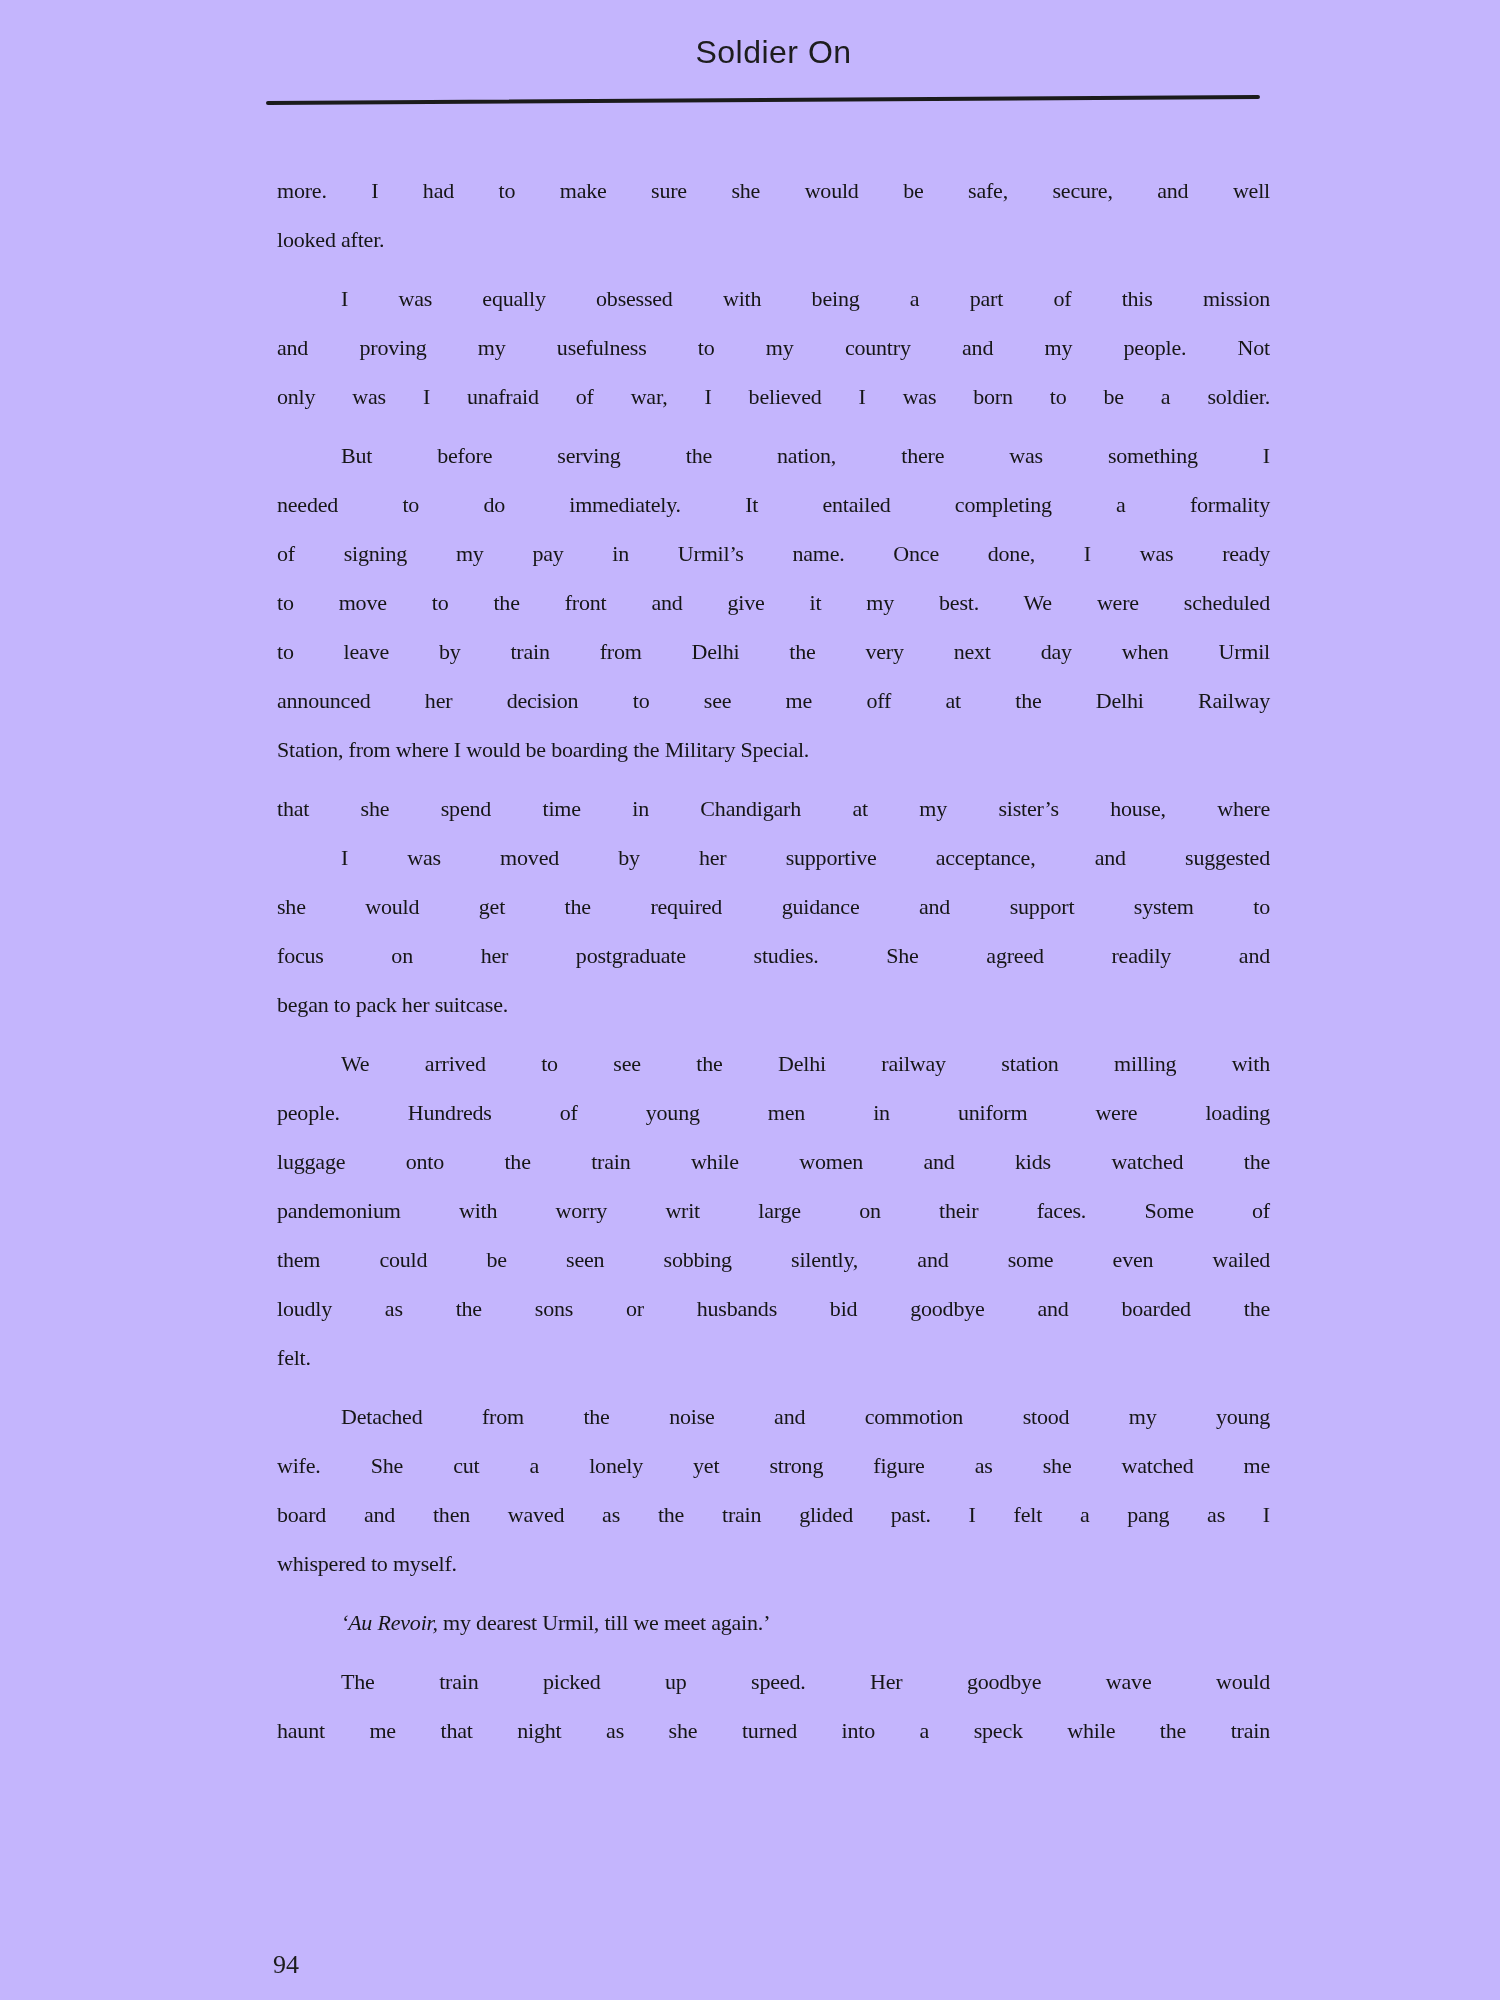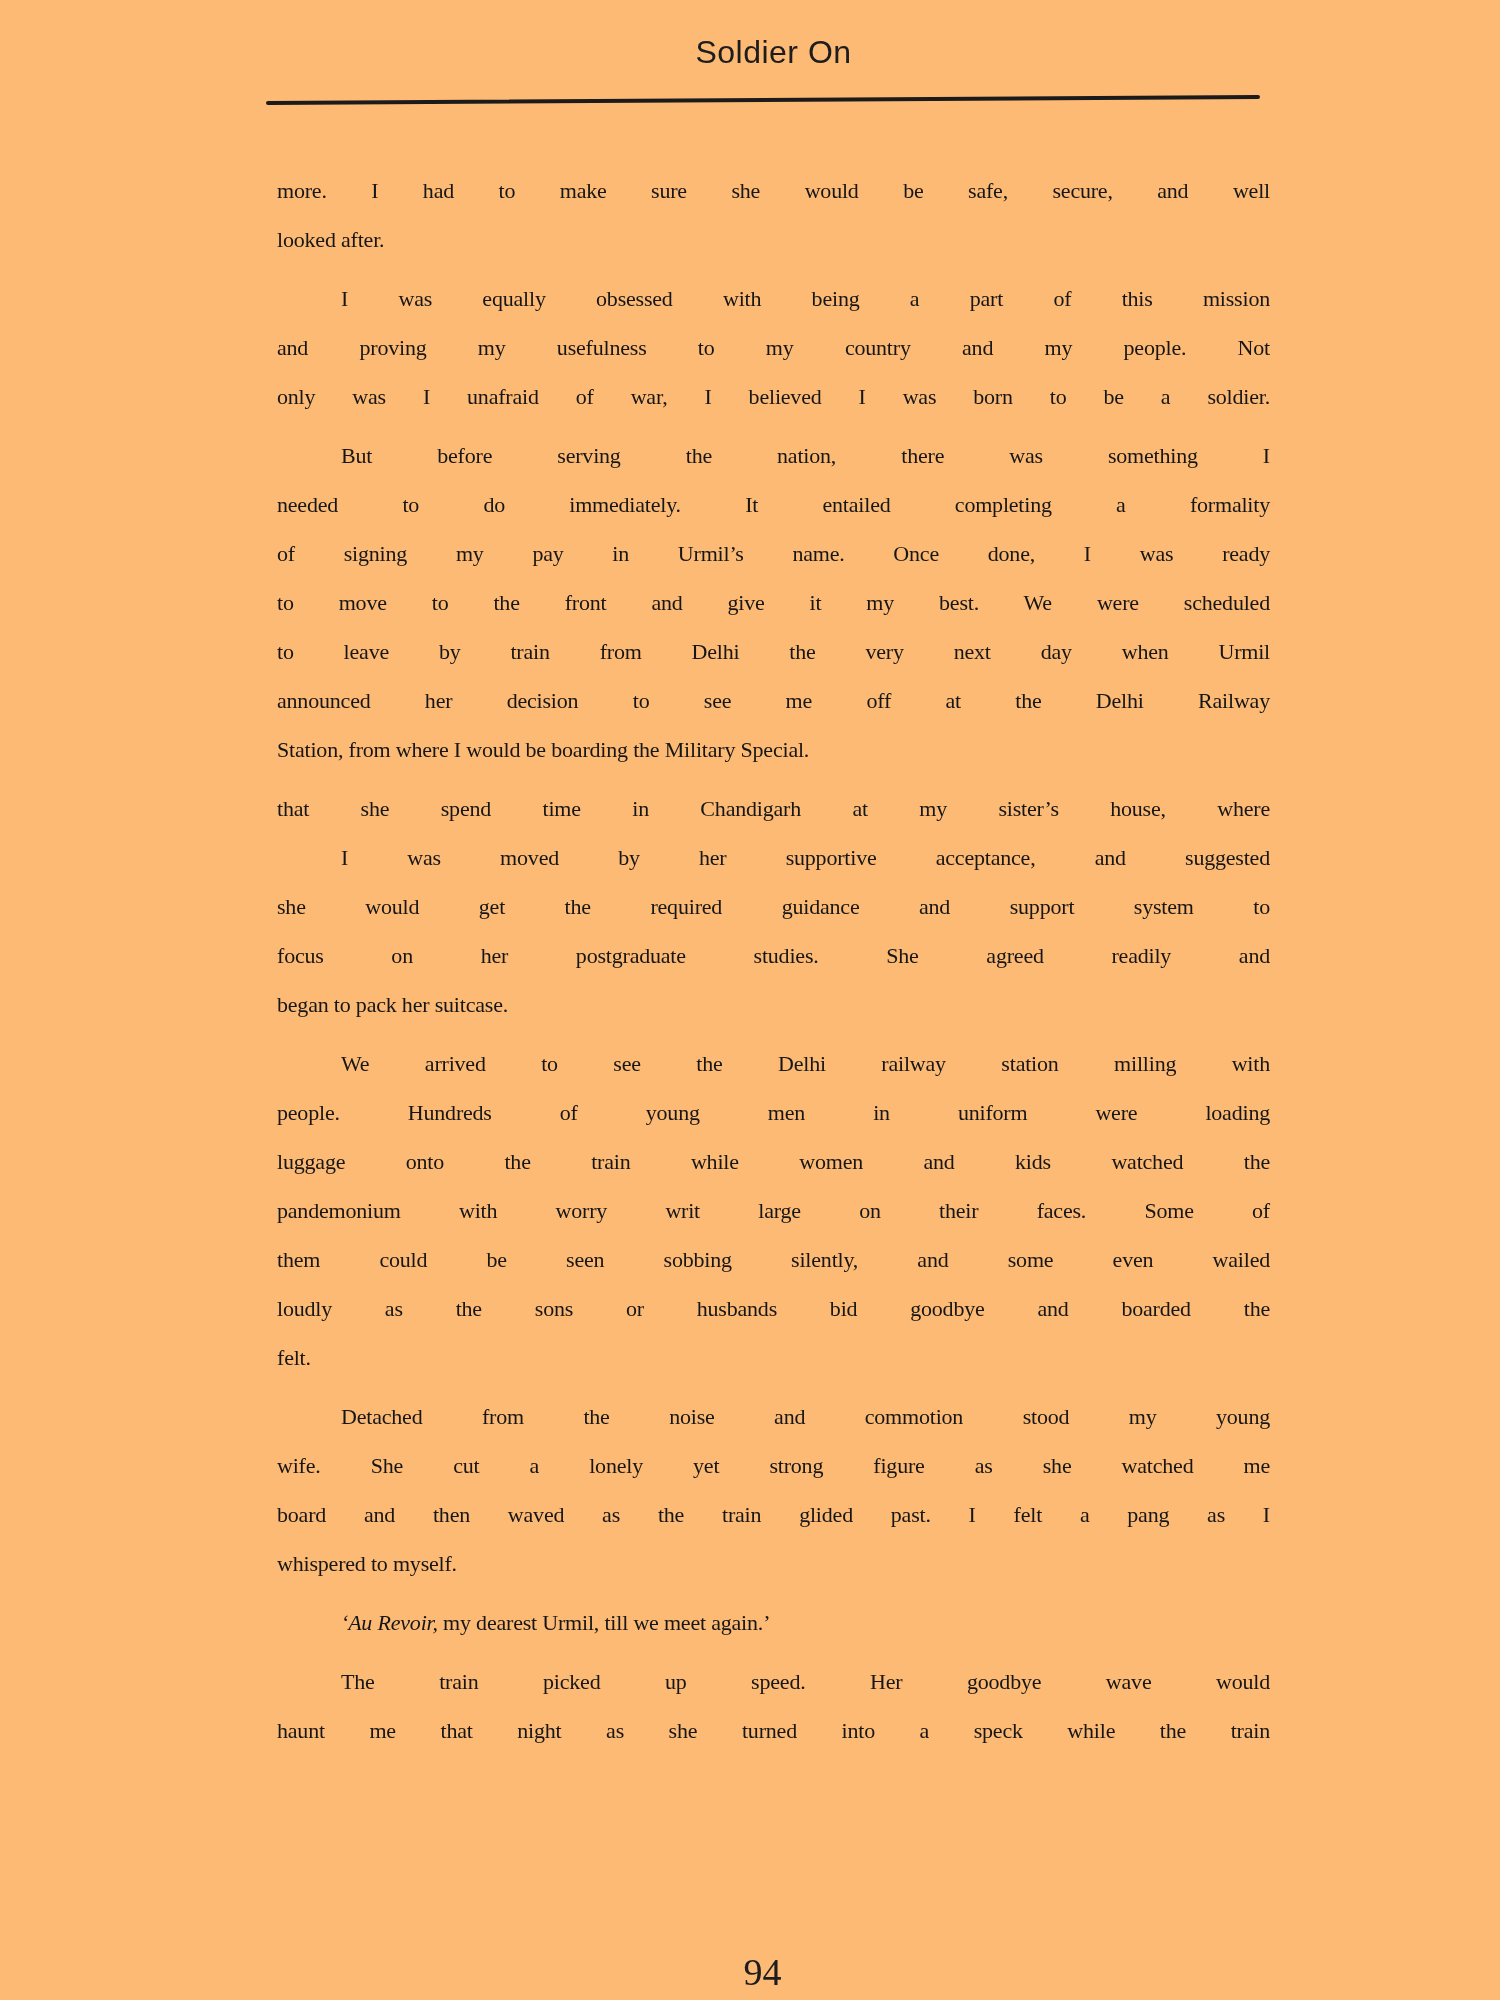--- a/index.html
+++ b/index.html
@@ -1,20 +1,20 @@
 <!DOCTYPE html>
 <html><head>
 <meta charset="utf-8">
 <style>
   html, body { margin: 0; padding: 0; background: #ffffff; }
   .page {
     position: relative;
     width: 1500px;
     height: 2000px;
-    background: #fdba74;
+    background: #c4b5fd;
     font-family: "Liberation Serif", serif;
     color: #161616;
     overflow: hidden;
   }
   .running-header {
     position: absolute;
     left: 277px;
     top: 34px;
     width: 993px;
     text-align: center;
@@ -47,25 +47,25 @@
   .line {
     text-align: justify;
     text-align-last: justify;
     white-space: normal;
   }
   .line.last { text-align-last: left; }
   .line.indent { text-indent: 64px; }
   .italic { font-style: italic; }
   .page-number {
     position: absolute;
-    left: 266px;
+    left: 273px;
     top: 1950px;
     width: 993px;
-    text-align: center;
-    font-size: 38px;
+    text-align: left;
+    font-size: 26px;
     color: #1d1d1d;
   }
 </style>
 </head>
 <body>
 
 <div class="page">
 
   <div class="running-header">Soldier On</div>
   <div class="header-rule"></div>

